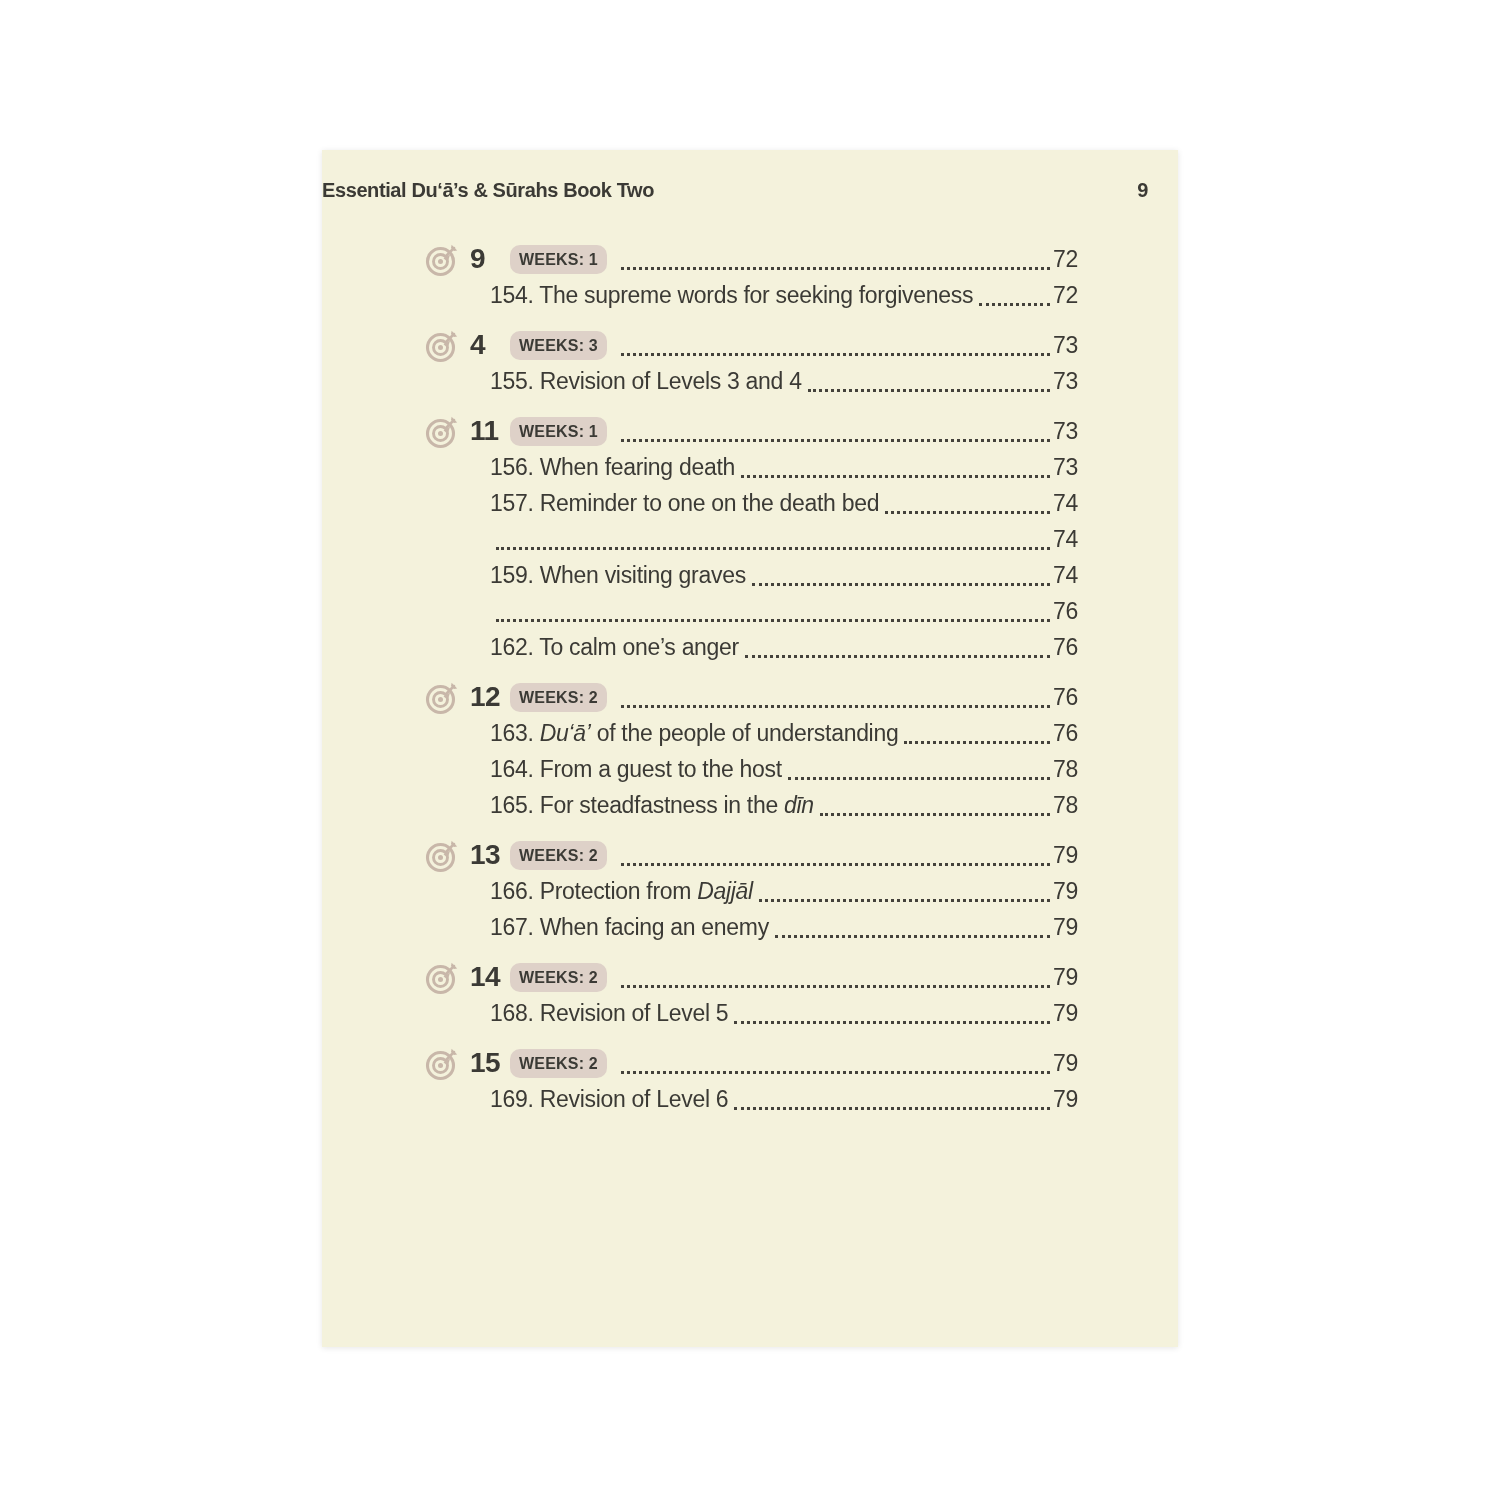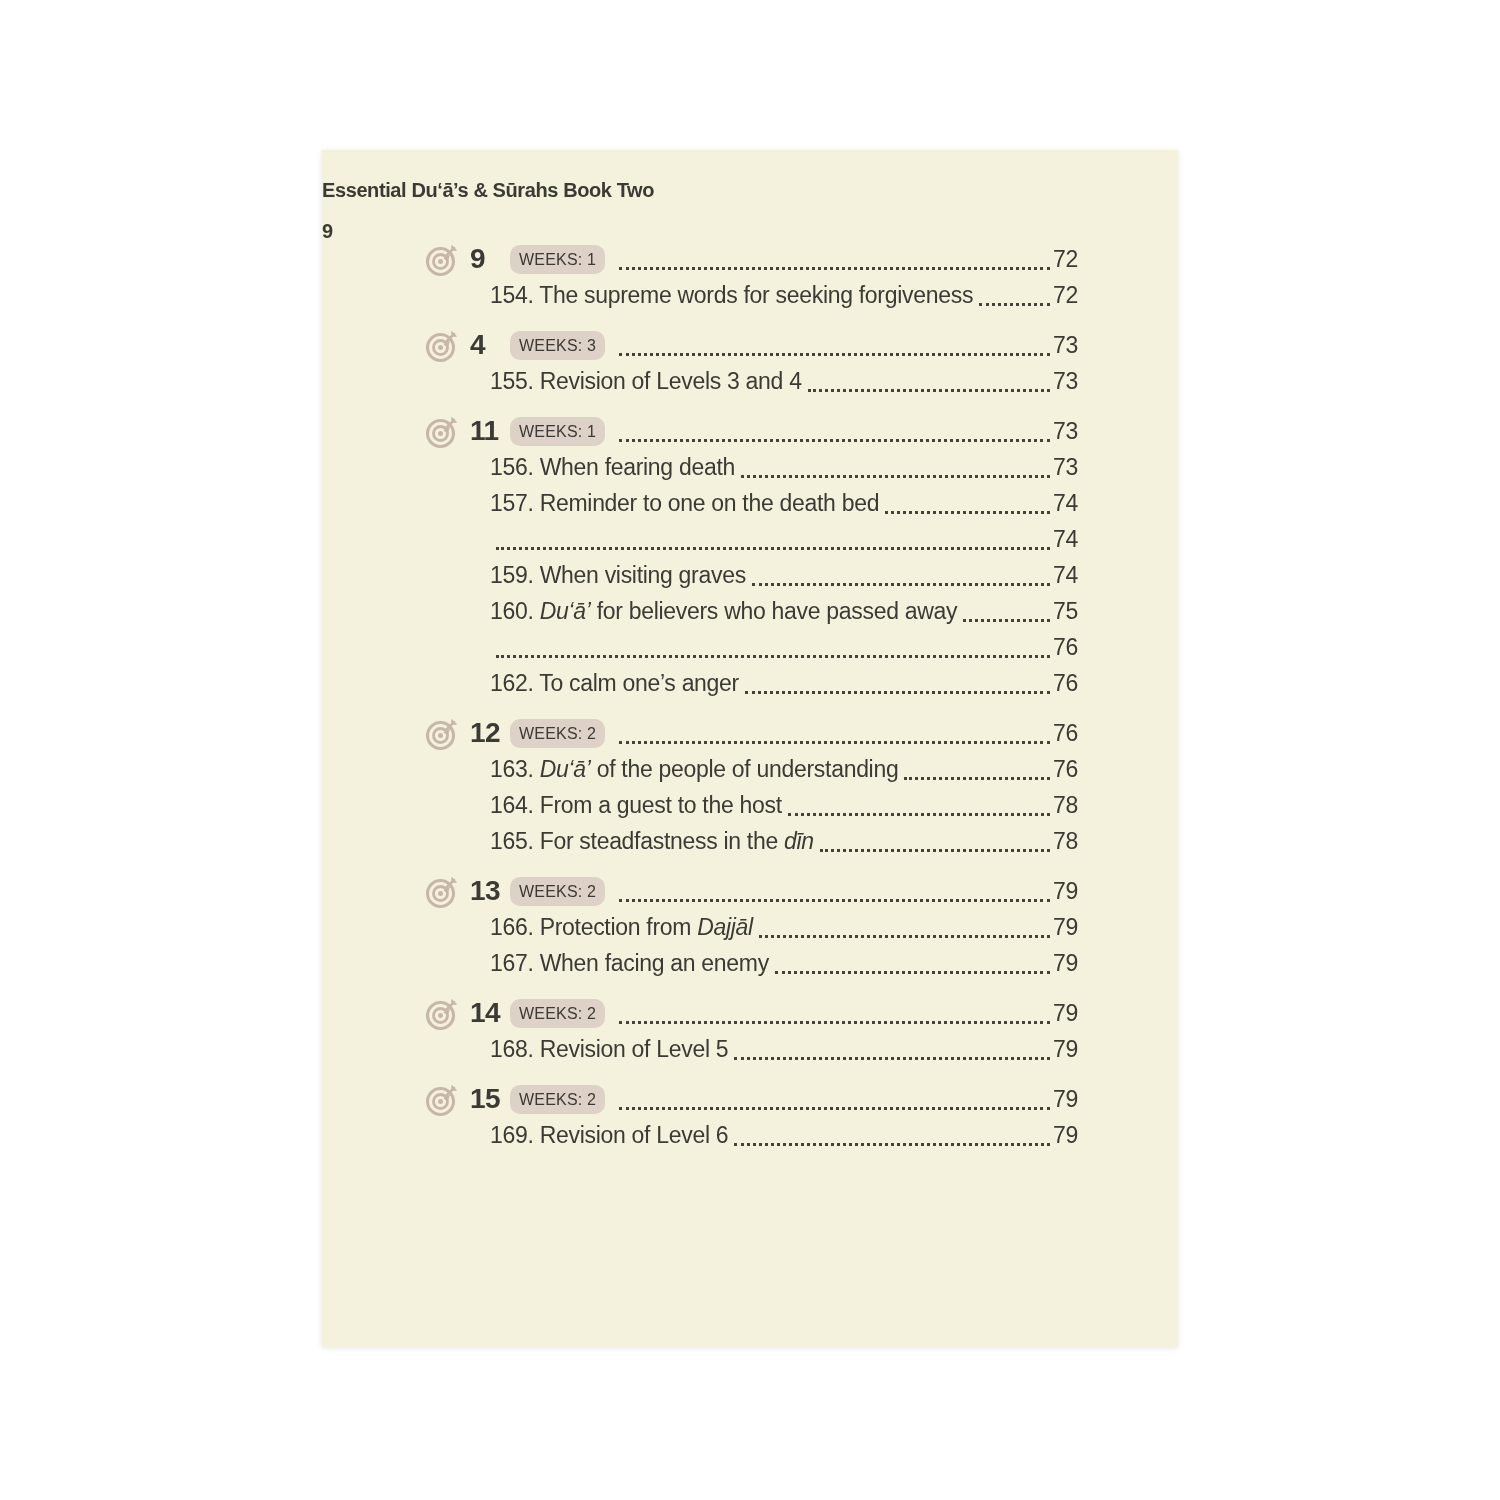--- a/index.html
+++ b/index.html
@@ -24,21 +24,20 @@
     justify-content: space-between;
     align-items: baseline;
     gap: 13px;
     padding: 26px 30px 0 0;
     height: 28px;
     line-height: 28px;
     font-weight: bold;
     font-size: 20px;
     letter-spacing: -0.4px;
     color: #3b3a35;
-    flex-direction: column;
   }
   .toc {
     margin: 37px 100px 0 102px;
     color: #3b3a35;
   }
   .row {
     display: flex;
     align-items: center;
     height: 36px;
     font-size: 23px;
@@ -71,21 +70,21 @@
     letter-spacing: -0.5px;
     width: 40px;
     margin-left: 8px;
   }
   .badge {
     background: #ded1c8;
     border-radius: 10px;
     height: 29px;
     line-height: 29px;
     padding: 0 9px;
-    font-weight: normal;
+    font-weight: bold;
     font-size: 16px;
     letter-spacing: 0.2px;
     color: #3b3a35;
   }
   .pgnum { flex: 0 0 auto; }
 </style>
 </head>
 <body>
 
 <div class="page">
@@ -165,25 +164,20 @@
       <div class="row entry">
         <span class="leader"></span>
         <span class="pgnum">74</span>
       </div>
       <div class="row entry">
         <span class="etext"><span>159. When visiting graves</span></span>
         <span class="leader"></span>
         <span class="pgnum">74</span>
       </div>
       <div class="row entry">
-        <span class="etext"><span>160. </span><span class="it">Du‘ā’</span><span> for believers who have passed away</span></span>
-        <span class="leader"></span>
-        <span class="pgnum">75</span>
-      </div>
-      <div class="row entry">
         <span class="leader"></span>
         <span class="pgnum">76</span>
       </div>
       <div class="row entry">
         <span class="etext"><span>162. To calm one’s anger</span></span>
         <span class="leader"></span>
         <span class="pgnum">76</span>
       </div>
       <div class="row level">
         <span class="target">

